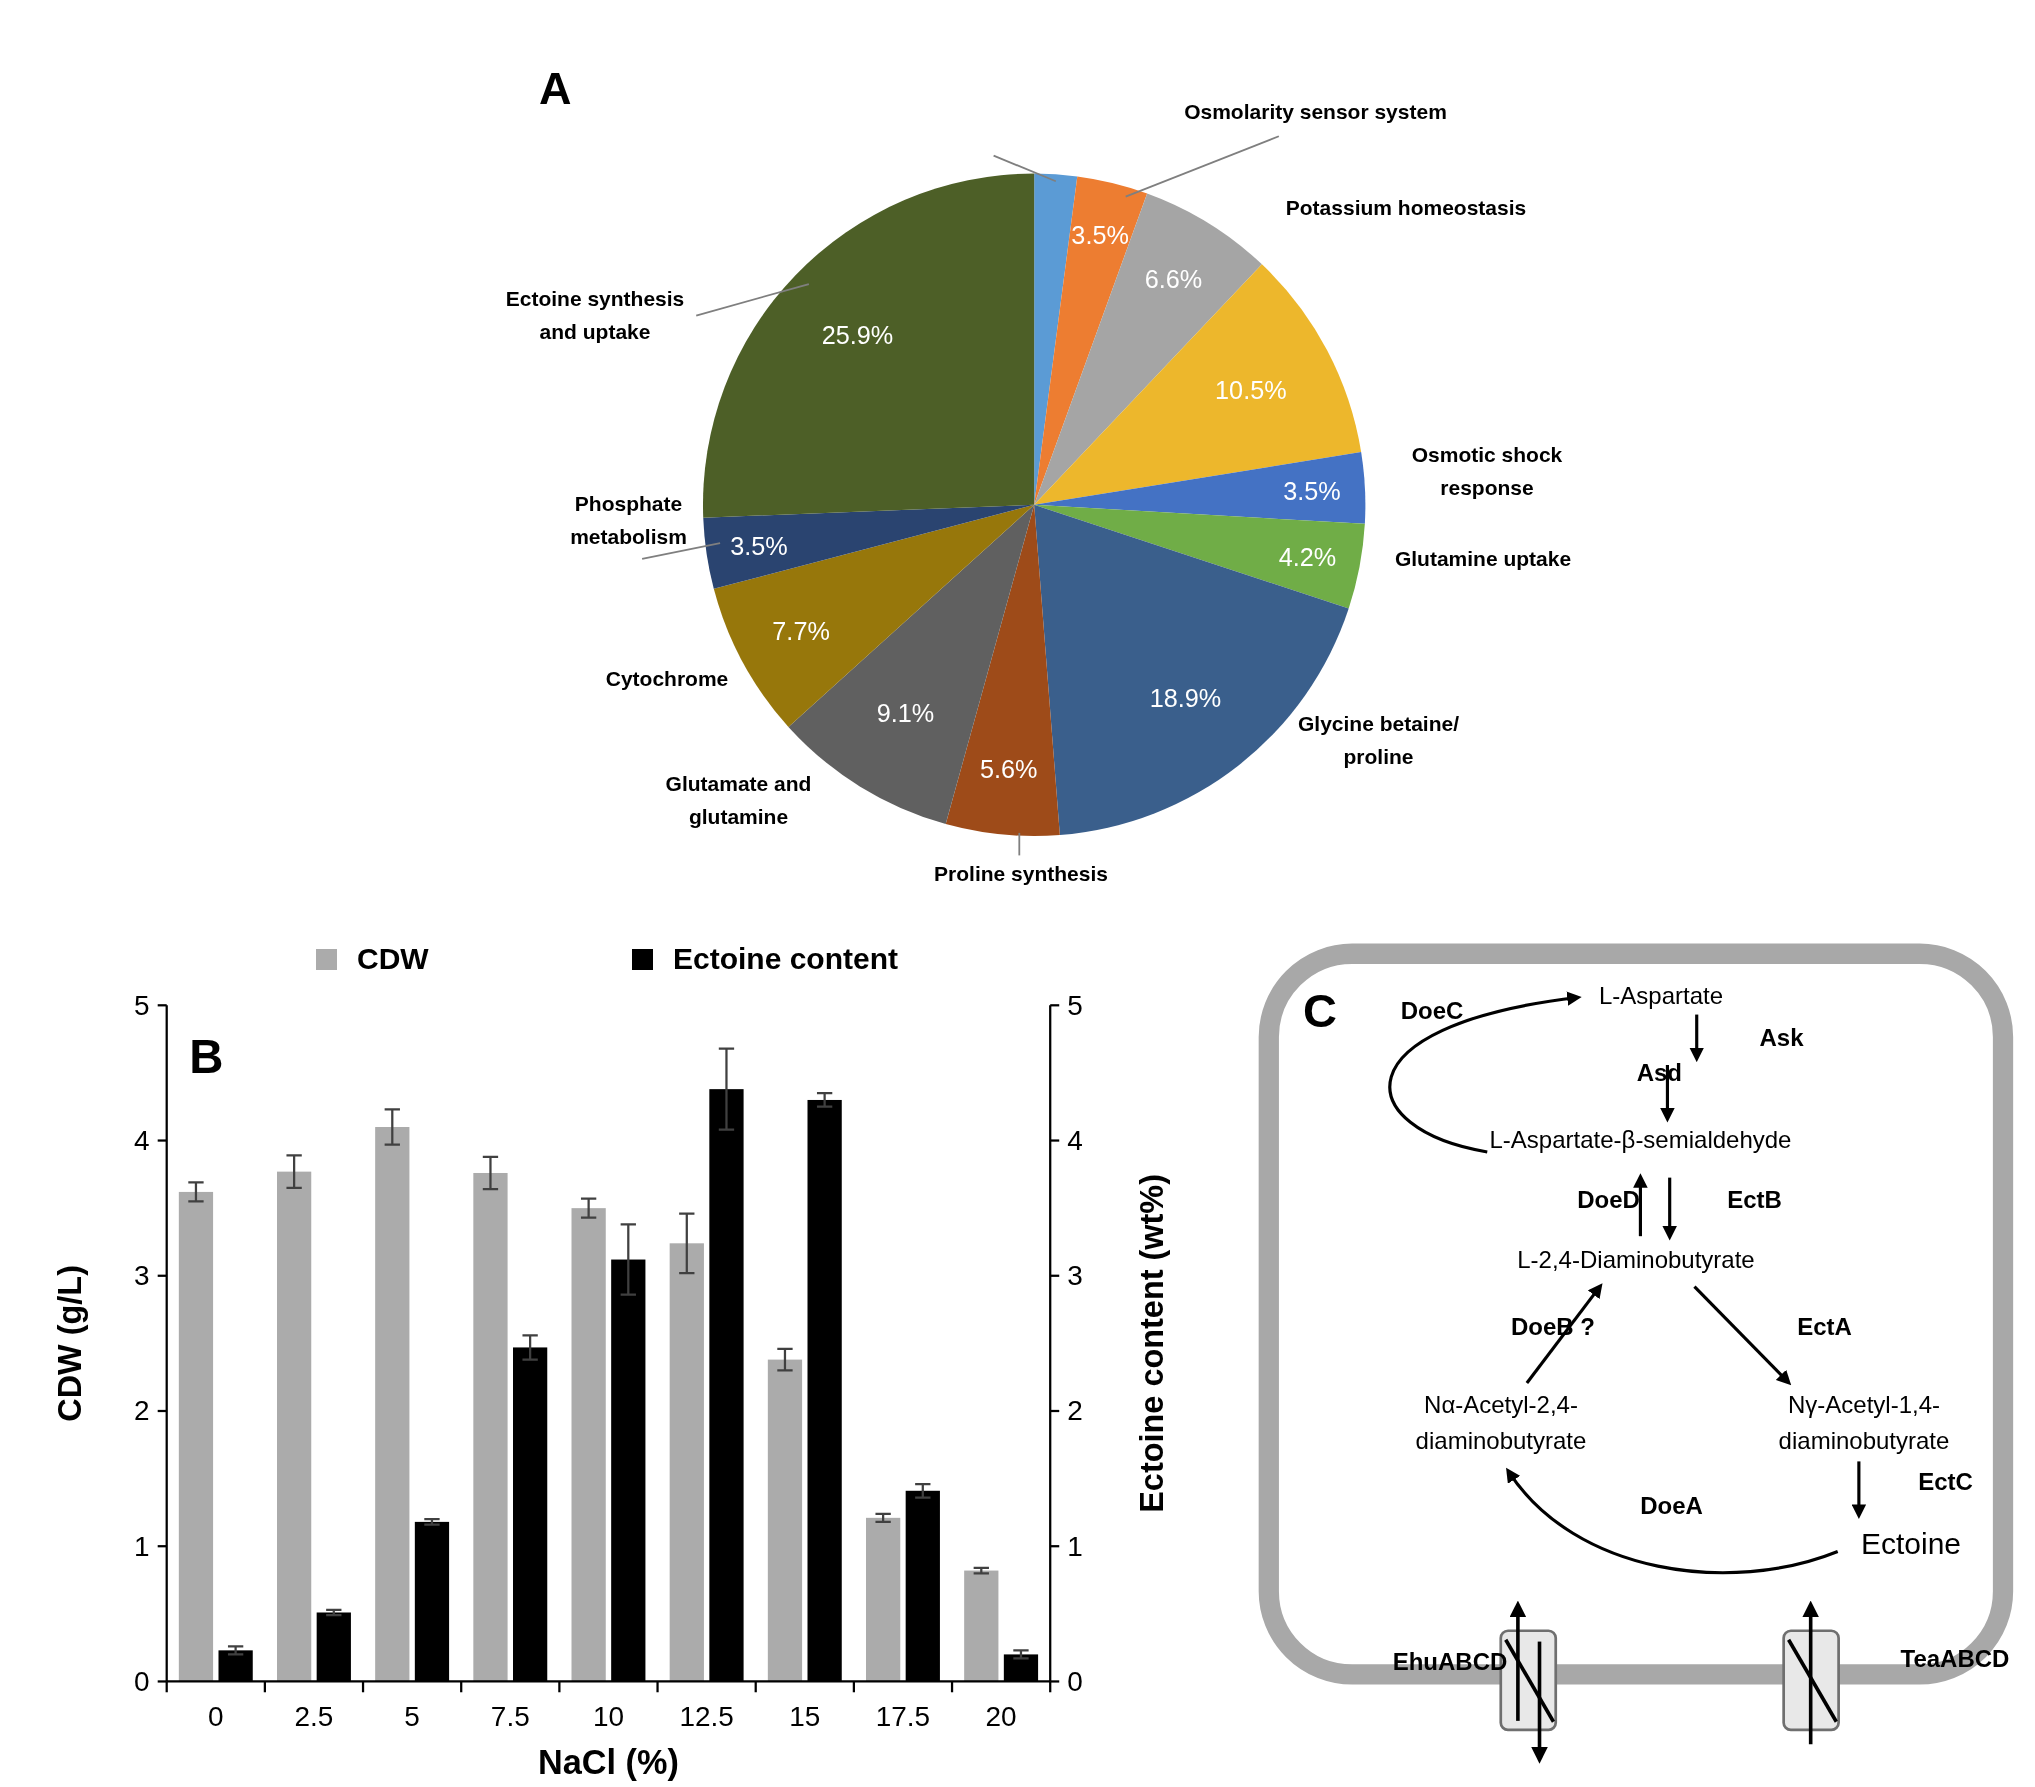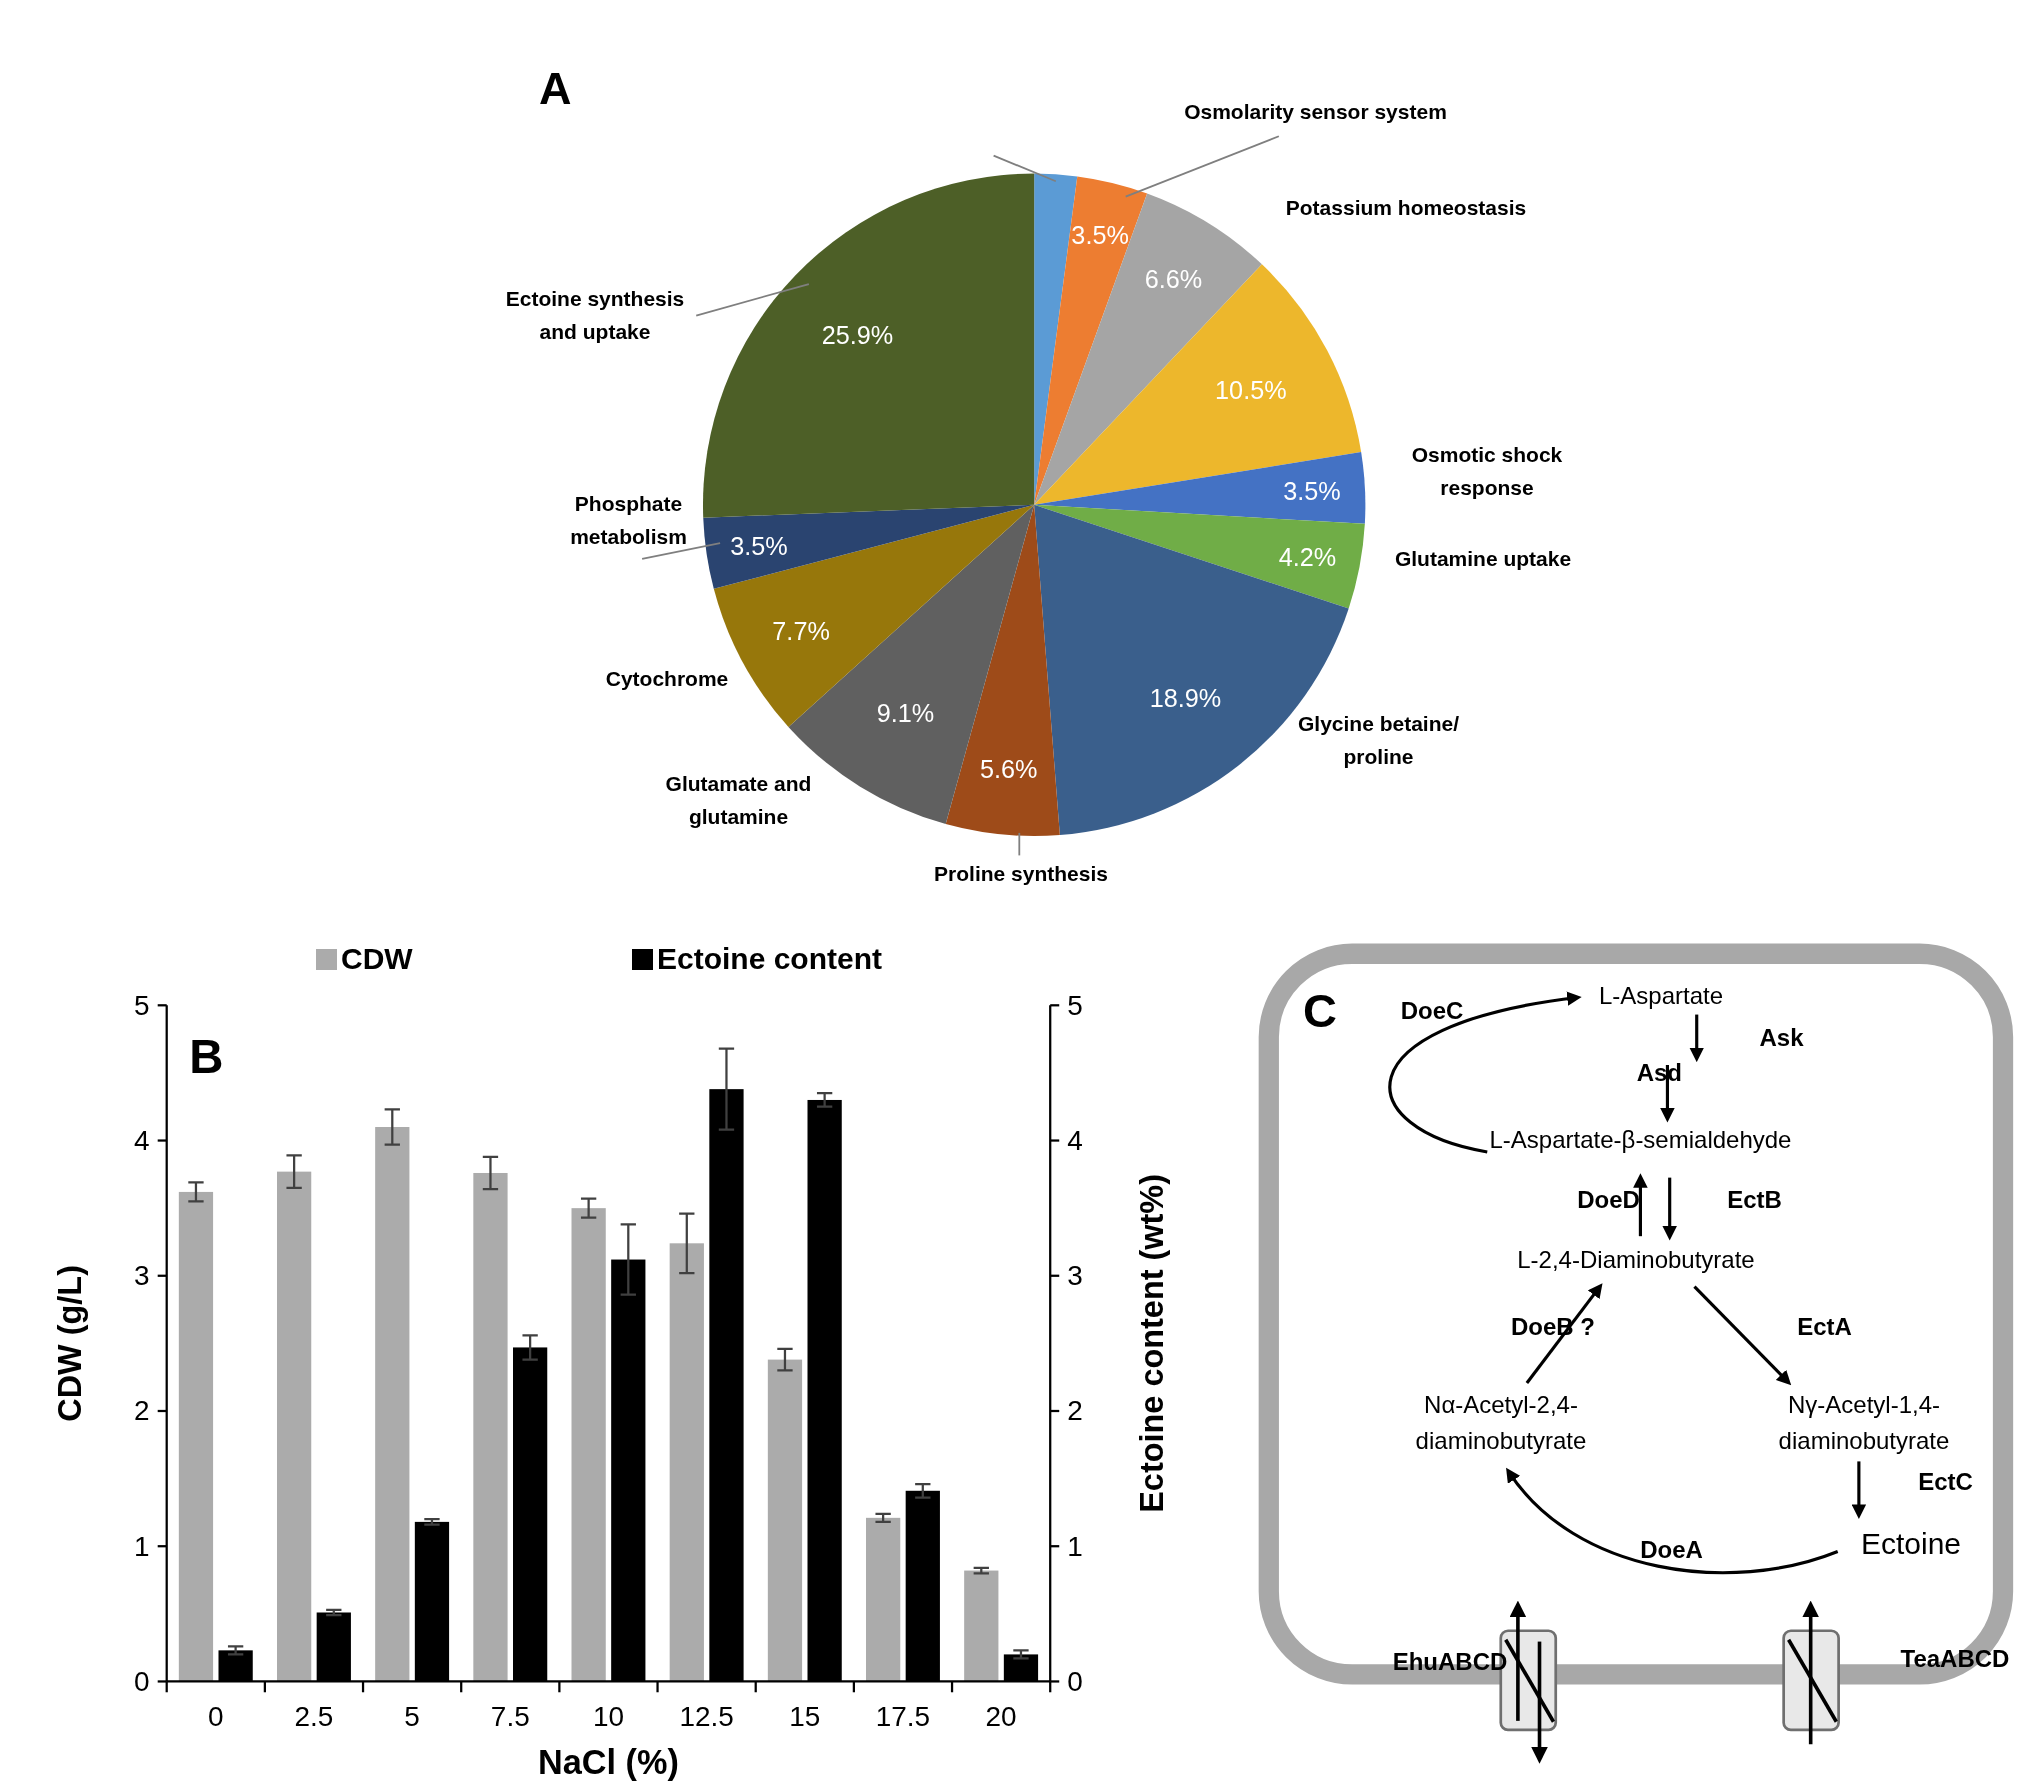--- a/index.html
+++ b/index.html
@@ -5,21 +5,21 @@
   html,body{margin:0;padding:0;}
   body{
     width:2035px;height:1787px;position:relative;background:#ffffff;
     font-family:"Liberation Sans", sans-serif;color:#000;overflow:hidden;
   }
   .panel{position:absolute;}
   .panel-letter{position:absolute;font-size:45px;font-weight:bold;}
   
   .plabel{position:absolute;font-size:21px;line-height:1.55;text-align:center;white-space:pre-line;font-weight:bold;}
   
-  .legend-item{position:absolute;display:flex;align-items:center;gap:4px;font-size:30px;font-weight:bold;padding-left:28px;}
+  .legend-item{position:absolute;display:flex;align-items:center;gap:20px;font-size:30px;font-weight:bold;padding-left:28px;}
   .swatch{width:21px;height:21px;display:inline-block;}
   
   .pc{position:absolute;font-size:24px;line-height:1.5;text-align:center;white-space:pre-line;}
   .pc.bold{font-weight:bold;margin-left:35px;}
   .pc.left{text-align:center;}
   .pc.right{text-align:right;}
   .pc.big{font-size:30px;font-weight:normal;}
   svg text{font-family:"Liberation Sans", sans-serif;}
 </style>
 </head>
@@ -219,17 +219,17 @@
   <div class="pc bold left" style="left:462px;top:258px;width:81px">EctB</div>
   <div class="pc" style="left:284px;top:318px;width:270px">L-2,4-Diaminobutyrate</div>
   <div class="pc bold" style="left:247px;top:385px;width:108px">DoeB ?</div>
   <div class="pc bold left" style="left:532px;top:385px;width:81px">EctA</div>
   <div class="pc" style="left:185px;top:463px;width:198px">Nα-Acetyl-2,4-
 diaminobutyrate</div>
   <div class="pc" style="left:548px;top:463px;width:198px">Nγ-Acetyl-1,4-
 diaminobutyrate</div>
   <div class="pc bold left" style="left:653px;top:540px;width:81px">EctC</div>
   <div class="pc big" style="left:622px;top:597px;width:144px">Ectoine</div>
-  <div class="pc bold" style="left:379px;top:608px;width:81px">DoeA</div>
+  <div class="pc bold" style="left:379px;top:564px;width:81px">DoeA</div>
   <div class="pc bold" style="left:119px;top:720px;width:158px">EhuABCD</div>
   <div class="pc bold" style="left:624px;top:717px;width:158px">TeaABCD</div>
 </div>
 
 
 </body></html>

